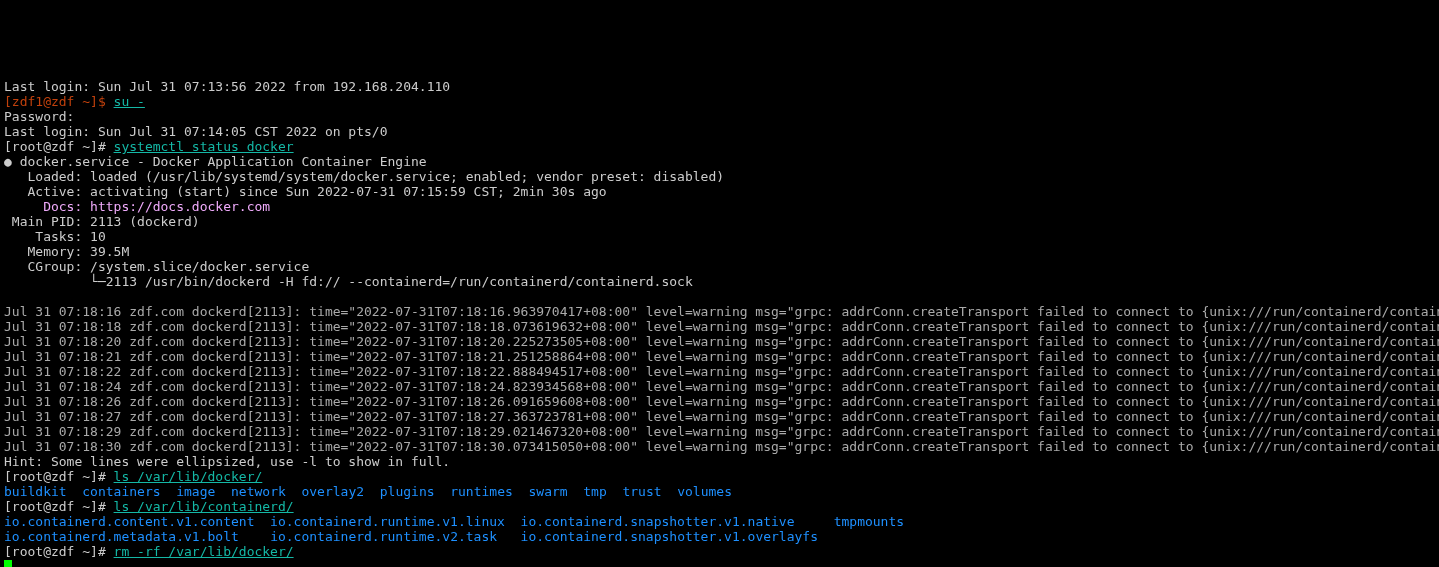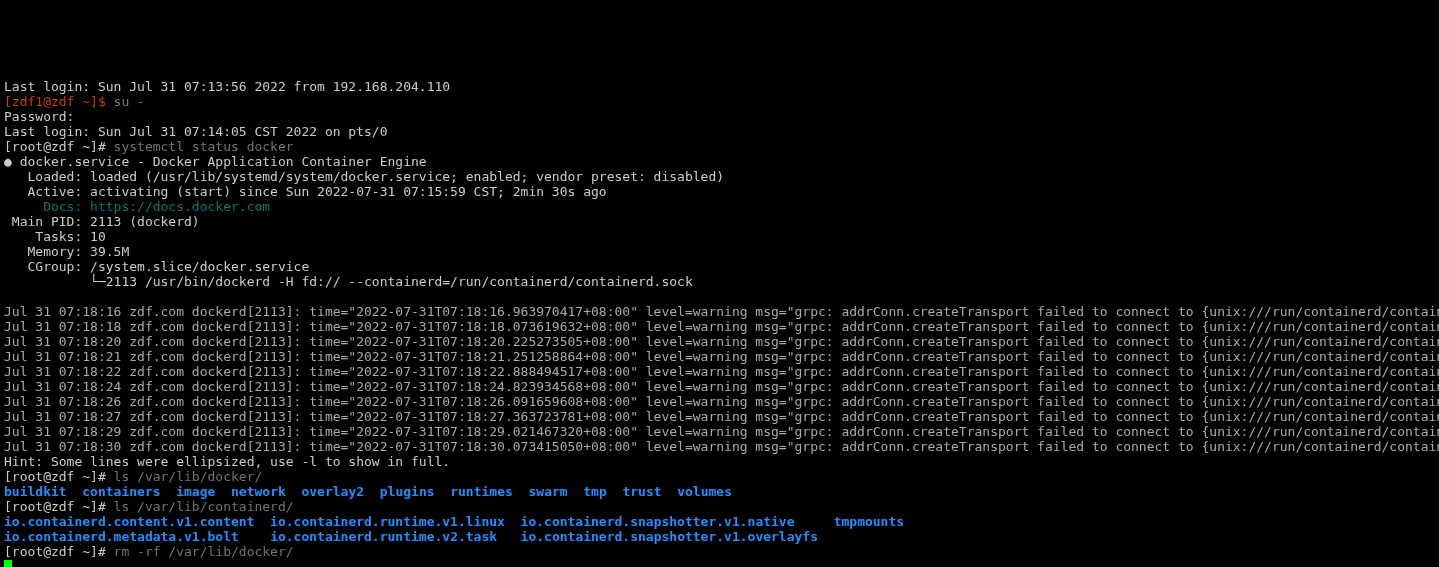--- a/index.html
+++ b/index.html
@@ -13,24 +13,24 @@
     width: 1439px;
     height: 567px;
     overflow: hidden;
     white-space: pre;
   }
   #term {
     padding: 4px 2px 0 4px;
   }
   .prompt-root { color: #ccc; margin-top: 26px; }
   .prompt-user { color: #c2410c; }
-  .cmd { color: #737373; }
+  .cmd { color: #14b8a6; text-decoration: underline; }
   .dim { color: #aaa; }
-  .link { color: #0f766e; }
-  .blue { color: #1e90ff; font-weight: bold; }
+  .link { color: #f0abfc; }
+  .blue { color: #1e90ff; font-weight: normal; }
   .cursor {
     display: inline-block;
     width: 8px;
     height: 14px;
     background: #00ff00;
     vertical-align: bottom;
     margin-top: 1px;
   }
   .ln { display: block; }
 </style>

